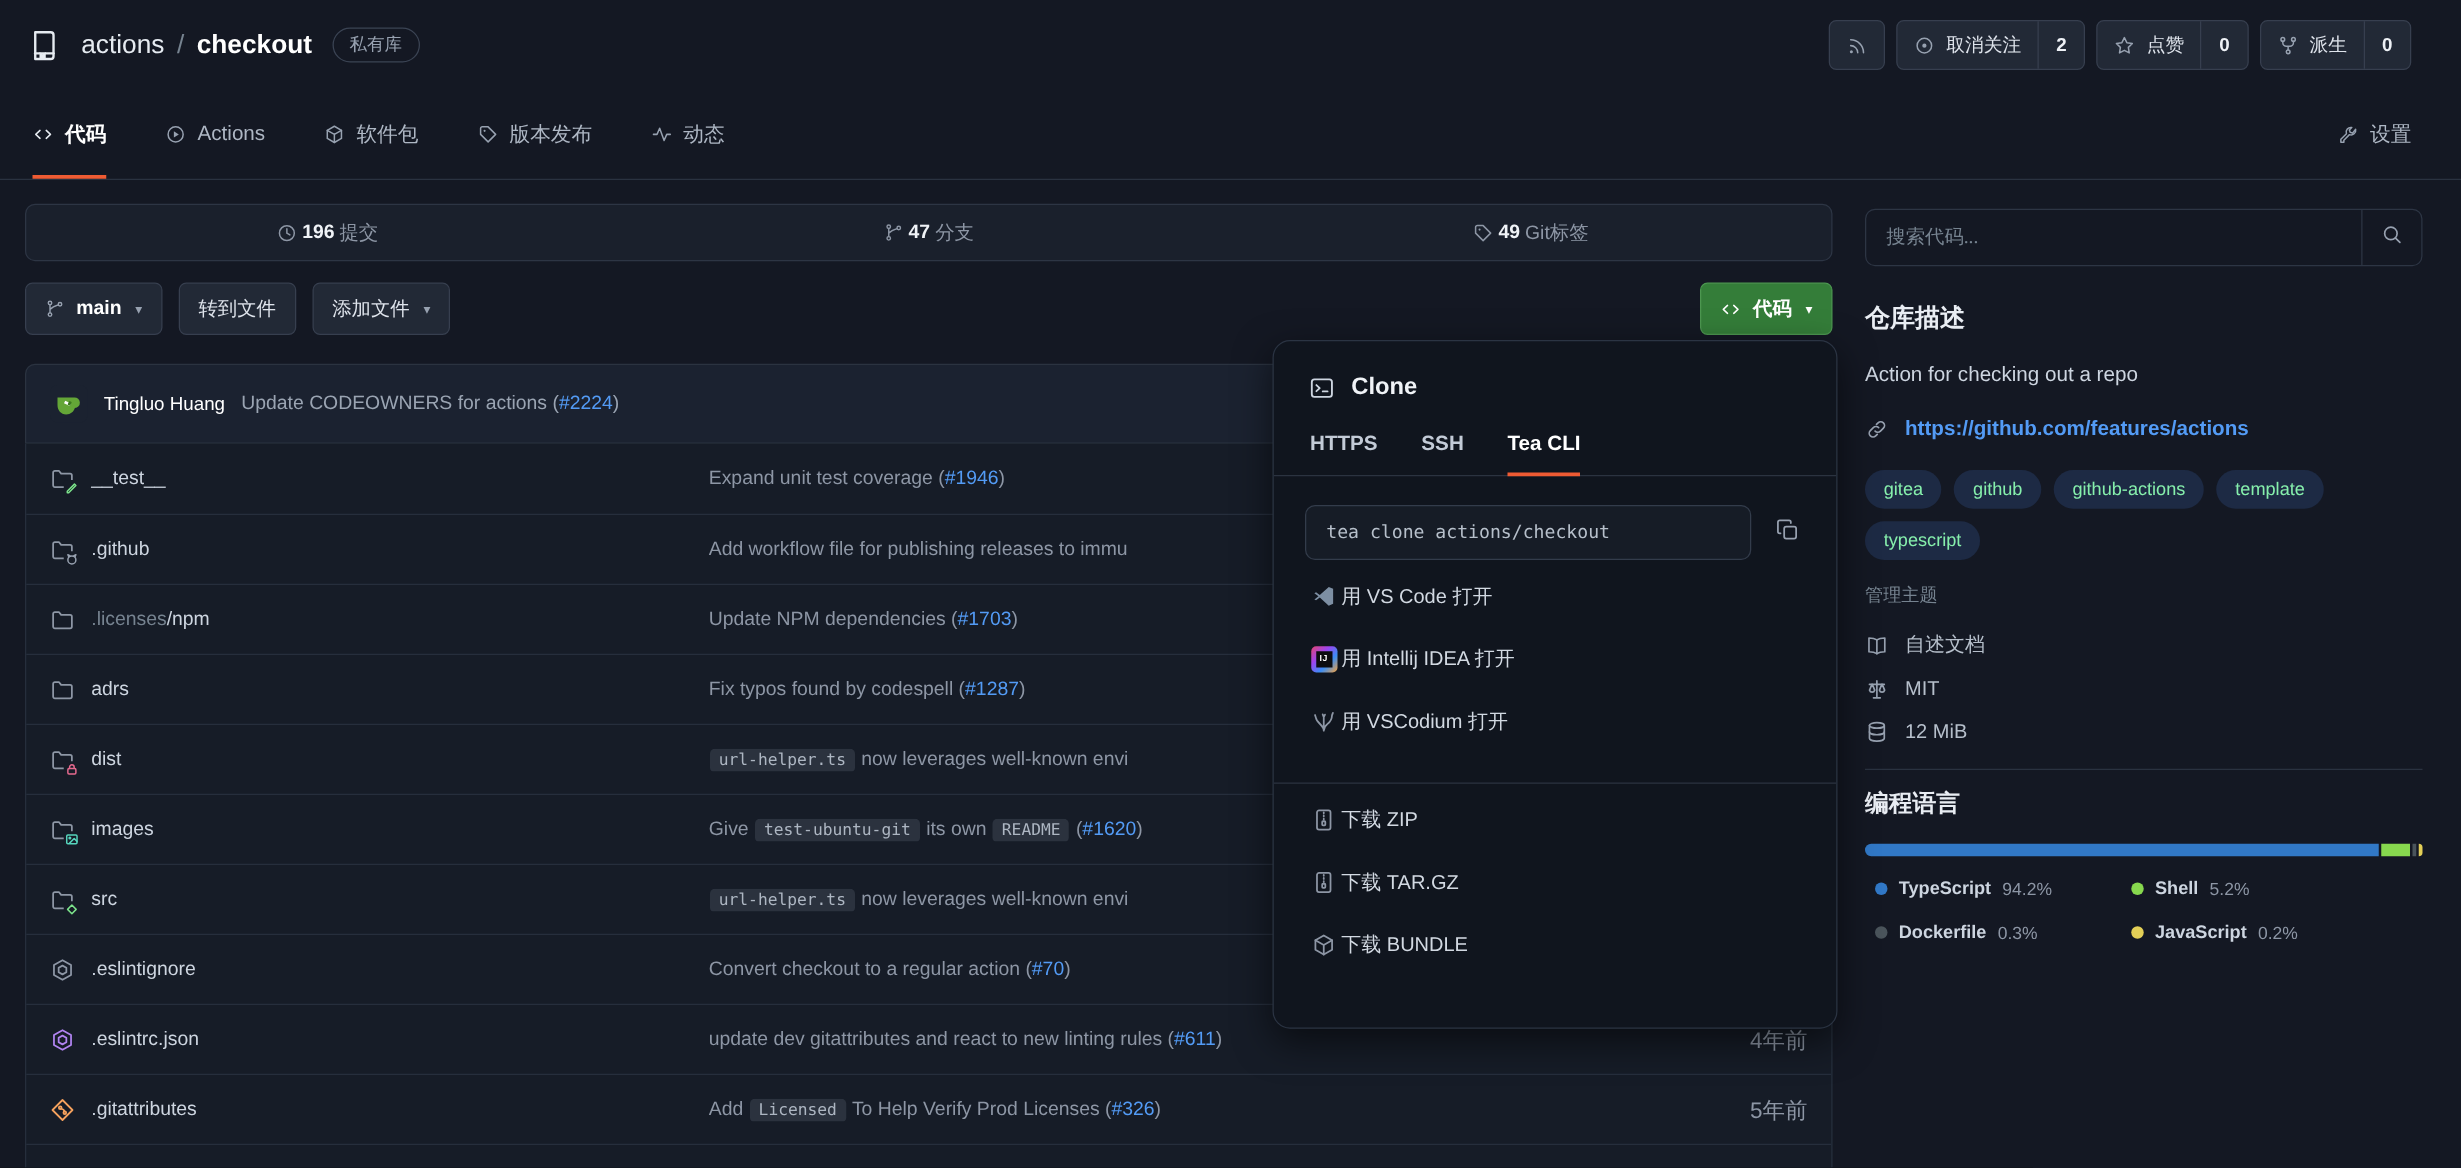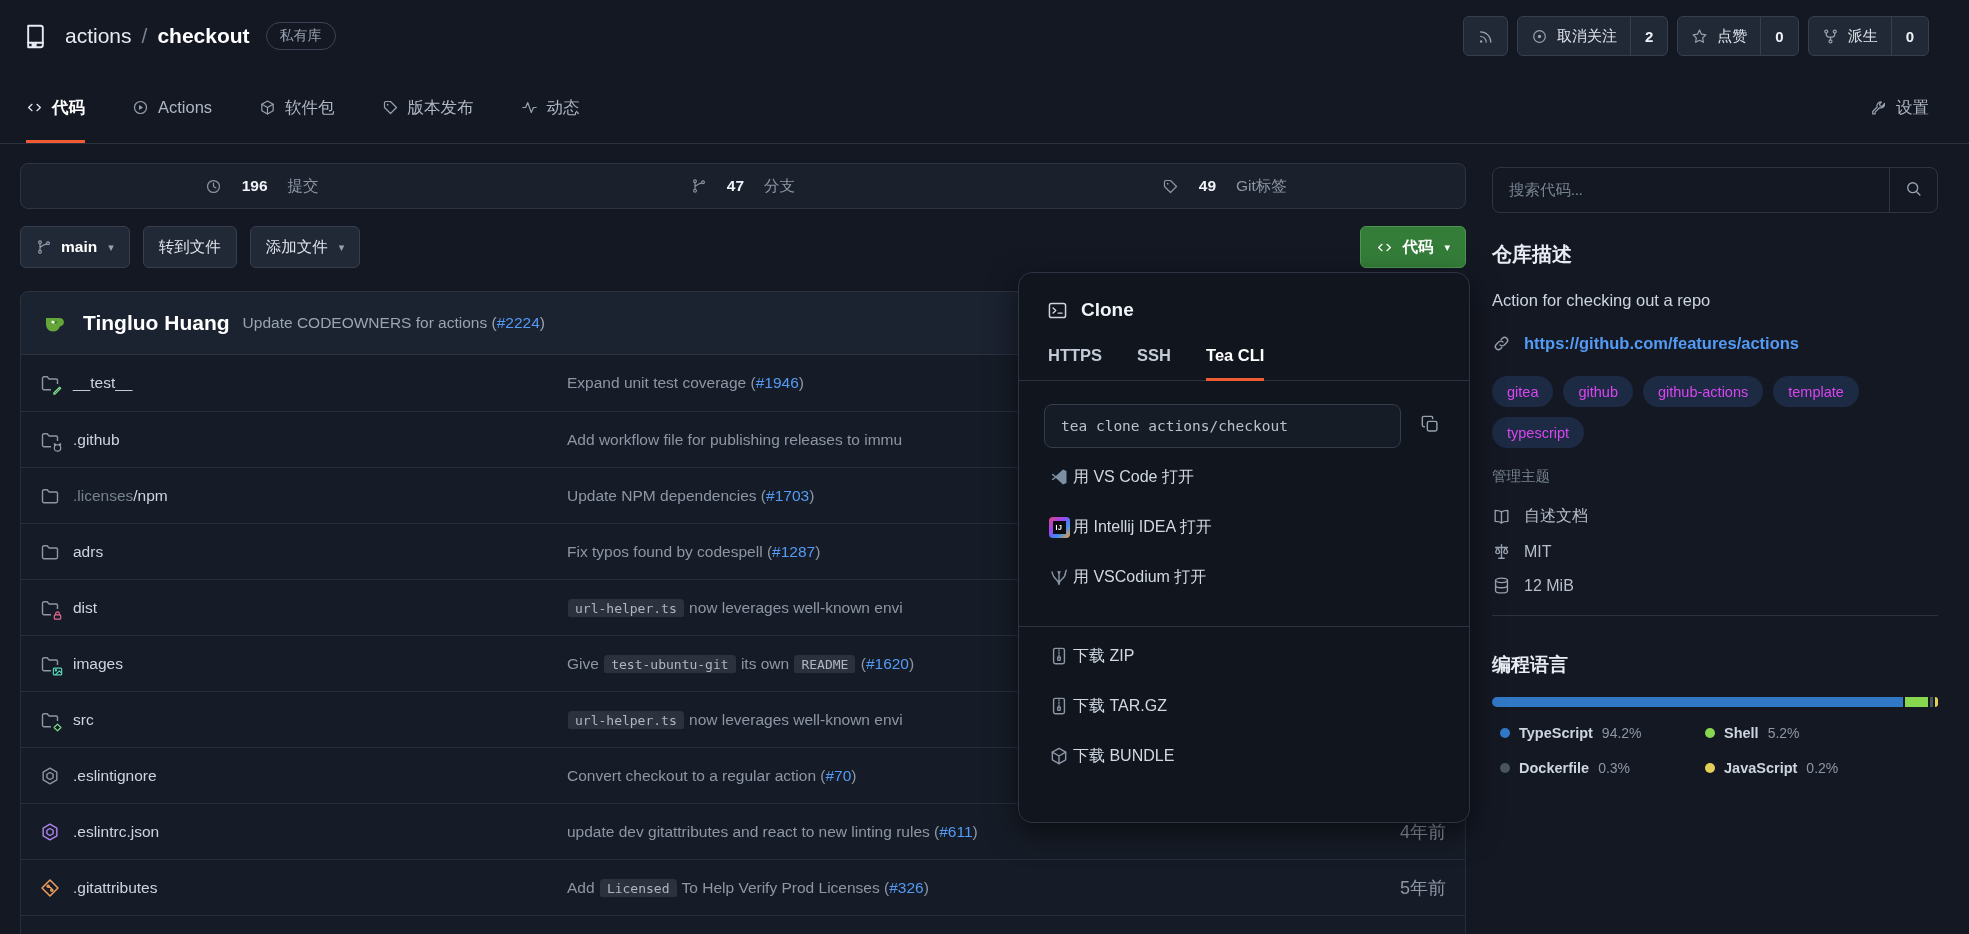--- a/index.html
+++ b/index.html
@@ -28,39 +28,39 @@
   .ntab{display:flex;align-items:center;gap:9px;margin-right:47px;font-size:16.5px;color:#aeb7c4;border-bottom:3px solid transparent;padding-top:3px;cursor:pointer}
   .ntab .ic{display:flex;color:#97a1b0}
   .ntab.active{color:#fff;font-weight:700;border-bottom-color:#ef5b33}
   .ntab.active .ic{color:#e6ebf1}
   .nav-right{margin-left:auto;display:flex;align-items:center;gap:9px;font-size:16.5px;color:#aeb7c4;cursor:pointer}
   .nav-right .ic{display:flex;color:#97a1b0}
 
   
   .main{position:absolute;left:20px;top:163px;width:1446px}
   .stats{display:flex;height:46px;border:1px solid #2d3544;border-radius:8px;background:#1a202c;align-items:center}
-  .stat{flex:1;display:flex;align-items:center;justify-content:center;gap:20px;font-size:15.5px}
+  .stat{flex:1;display:flex;align-items:center;justify-content:center;gap:4px;font-size:15.5px}
   .stat .ic{display:flex;color:#8d96a5}
   .stat b{color:#f0f3f7;font-weight:700}
   .stat span{color:#8d96a5}
 
   .toolbar{margin-top:17px;height:42px;display:flex;align-items:center;position:relative}
   .btn{display:flex;align-items:center;gap:9px;height:42px;padding:0 15px;background:#222936;border:1px solid #373f4f;border-radius:6px;font-size:15.5px;color:#dfe4ec;cursor:pointer}
   .btn .ic{display:flex;color:#97a1b0}
   .btn b{font-weight:700;color:#fff}
   .caret{font-size:11px;color:#97a1b0;margin-left:2px}
   .btn + .btn{margin-left:13px}
   .btn-green{position:absolute;right:0;top:0;background:#347d39;border:1px solid #4c9750;color:#fff;font-weight:700}
   .btn-green .ic{color:#fff}
   .btn-green .caret{color:#fff}
 
   
   .commit-head{margin-top:23px;height:64px;display:flex;align-items:center;background:#1b2230;border:1px solid #2b3340;border-radius:8px 8px 0 0;padding:0 19px;gap:13px}
   .avatar{width:30px;height:30px;border-radius:6px;display:flex;align-items:center;justify-content:center;overflow:hidden}
-  .commit-head .author{font-size:21px;font-weight:700;color:#fff;white-space:nowrap}
+  .commit-head .author{font-size:15px;font-weight:400;color:#fff;white-space:nowrap}
   .commit-msg{font-size:15.5px;color:#9aa4b2;white-space:nowrap;overflow:hidden}
   .lnk{color:#539bf5}
   .file-table{border:1px solid #262e3c;border-top:none;background:#161c27}
   .frow{display:flex;align-items:center;height:56px;border-top:1px solid #262e3c;padding:0 19px}
   .frow:first-child{border-top:none}
   .fname{width:527px;display:flex;align-items:center;gap:13px;font-size:15.5px;color:#cdd5e0;cursor:pointer}
   .fname .dim{color:#768390}
   .fico{position:relative;display:flex;color:#8d96a5;width:20px;height:20px;flex:none}
   .fico .acc{position:absolute;right:-4px;bottom:-4px;background:#161c27;display:flex;border-radius:3px;padding:1px}
   .fmsg{flex:1;font-size:15.5px;color:#8d96a5;white-space:nowrap;overflow:hidden}
@@ -72,27 +72,27 @@
   .searchbox{display:flex;height:46px;border:1px solid #2d3544;border-radius:8px;overflow:hidden;background:#141823}
   .searchbox input{flex:1;background:transparent;border:none;outline:none;color:#cdd5e0;font-size:15.5px;padding:0 16px;font-family:Liberation Serif, serif}
   .searchbox input::placeholder{color:#768390}
   .searchbox .sbtn{width:48px;display:flex;align-items:center;justify-content:center;border-left:1px solid #2d3544;color:#97a1b0;cursor:pointer}
   .sb-h1{margin-top:28px;font-size:20px;font-weight:700;color:#e9edf3}
   .sb-desc{margin-top:23px;font-size:16.5px;color:#cdd5e0}
   .sb-link{margin-top:24px;display:flex;align-items:center;gap:13px}
   .sb-link .ic{display:flex;color:#97a1b0}
   .sb-link a{color:#539bf5;font-size:16.5px;font-weight:700;text-decoration:none;cursor:pointer}
   .topics{margin-top:23px;display:flex;flex-wrap:wrap;gap:10px}
-  .topic{height:31px;display:flex;align-items:center;background:#1d2a44;color:#d946ef;font-size:14.5px;border-radius:16px;padding:0 15px;cursor:pointer}
+  .topic{height:31px;display:flex;align-items:center;background:#1d2a44;color:#86efac;font-size:14.5px;border-radius:16px;padding:0 15px;cursor:pointer}
   .manage{margin-top:19px;font-size:14.5px;color:#768390;cursor:pointer}
   .meta{margin-top:20px;display:flex;flex-direction:column;gap:15px}
   .mrow{display:flex;align-items:center;gap:13px;font-size:16px;color:#b6bfcb;cursor:pointer}
   .mrow .ic{display:flex;color:#97a1b0}
   .sb-div{margin:20px 0 0;border-top:1px solid #2a3240}
-  .sb-h2{margin-top:36px;font-size:19px;font-weight:700;color:#e9edf3}
+  .sb-h2{margin-top:14px;font-size:19px;font-weight:700;color:#e9edf3}
   .lang-bar{margin-top:19px;height:10px;display:flex;gap:2px}
   .lang-bar i{height:100%}
   .lang-bar i:first-child{border-radius:5px 0 0 5px}
   .lang-bar i:last-child{border-radius:0 5px 5px 0}
   .lang-legend{margin-top:18px;padding-left:8px;display:grid;grid-template-columns:205px 1fr;row-gap:19px}
   .litem{display:flex;align-items:center;gap:9px;cursor:pointer}
   .litem .dot{width:10px;height:10px;border-radius:50%;flex:none}
   .litem b{font-size:14.5px;color:#cdd5e0}
   .litem span{font-size:14px;color:#8d96a5}
 

